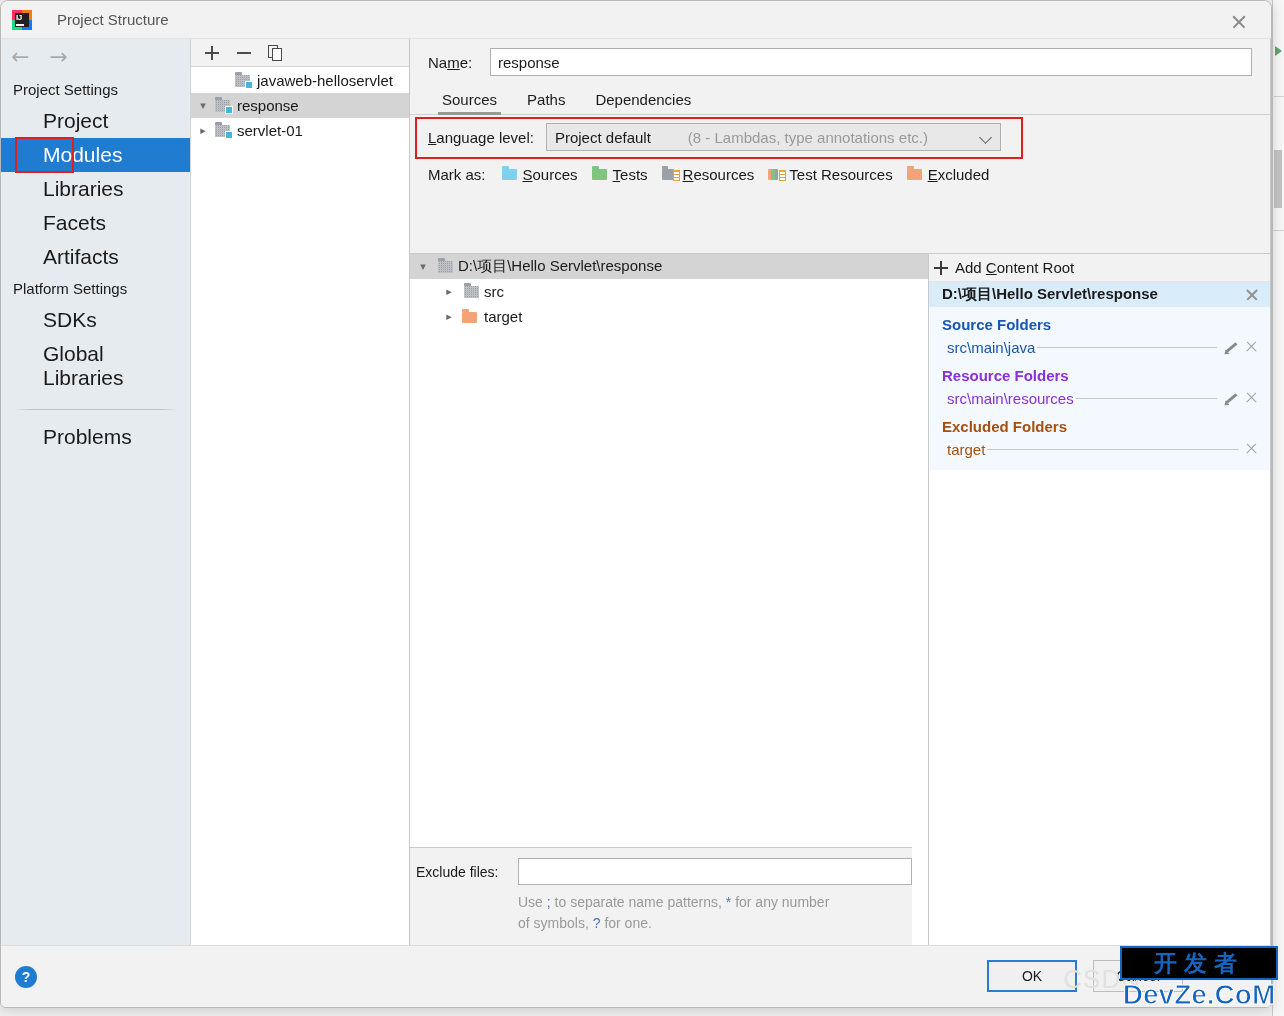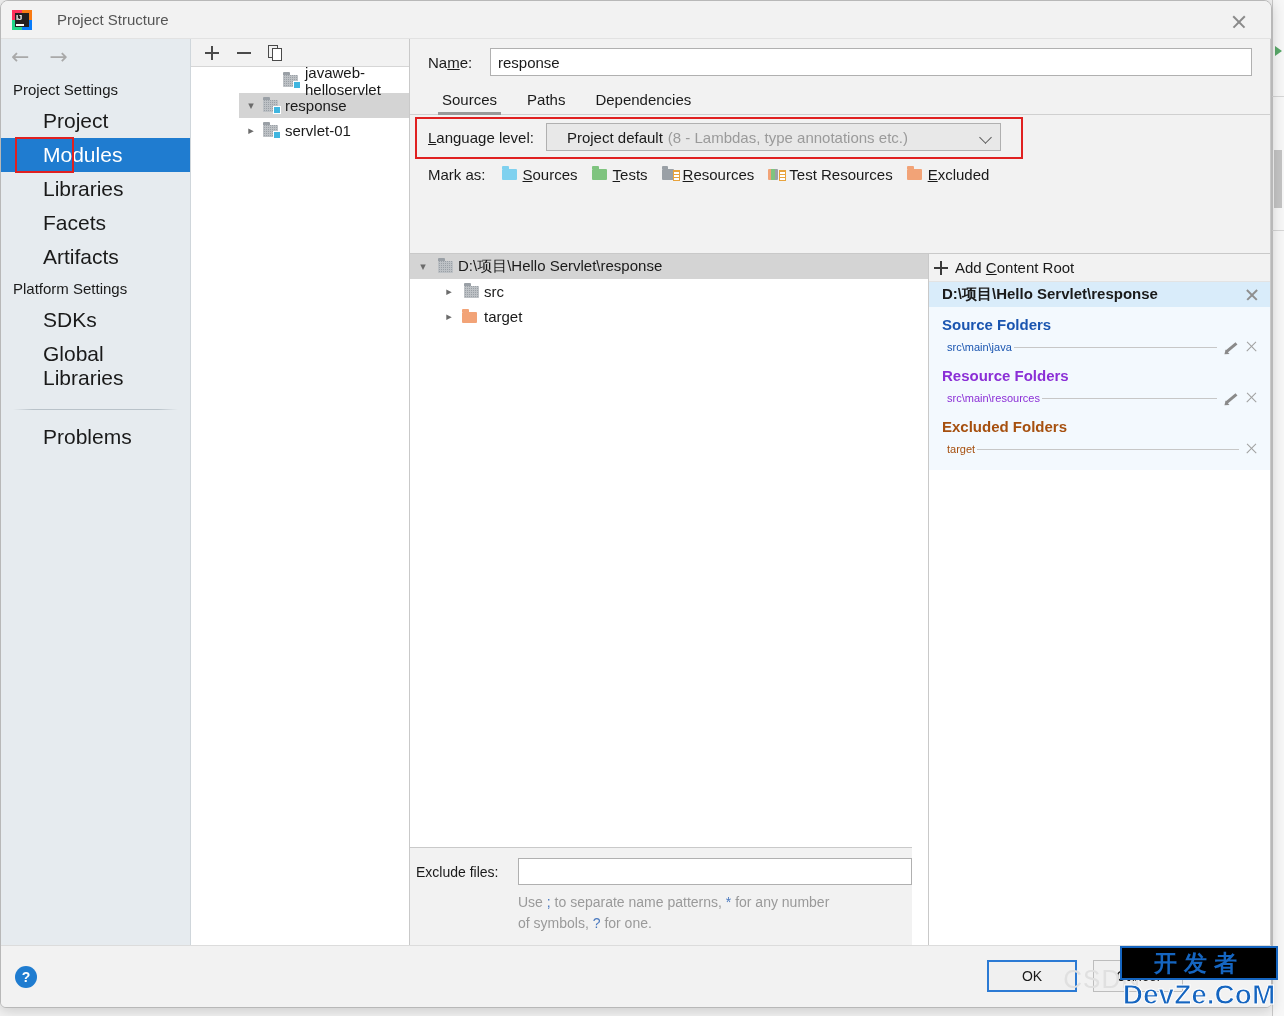--- a/index.html
+++ b/index.html
@@ -161,21 +161,21 @@
     position:relative; width:16px; height:16px;
   }
   .copy-ic .sheet-back {
     position:absolute; left:0; top:0; width:10px; height:13px;
     border:1.4px solid #4a4a4a; background:#f2f2f2;
   }
   .copy-ic .sheet-front {
     position:absolute; left:4px; top:3px; width:10px; height:13px;
     border:1.4px solid #4a4a4a; background:#ffffff;
   }
-  .mod-list { flex: 1 1 auto; overflow: hidden; padding-top: 1px; margin-left: 48px; }
+  .mod-list { flex: 1 1 auto; overflow: hidden; padding-top: 1px; }
   .mod-row {
     height: 25px; display:flex; align-items:center; cursor:default;
     font-size: 15px; color: #1a1a1a; padding-left: 2px;
   }
   .mod-row.selected { background: #d4d4d4; }
   .twisty {
     width: 20px; flex: none; text-align:center;
     font-size: 11px; color: #6b6b6b; font-family:"DejaVu Sans", sans-serif;
   }
   .indent { width: 20px; flex:none; }
@@ -249,21 +249,21 @@
   }
   .lang-hilite {
     position:absolute; left: 5px; top: 2px; width: 608px; height: 42px;
     border: 2px solid #e02020; pointer-events:none;
   }
   .lang-label { font-size: 15px; color:#1a1a1a; margin-right: 12px; }
   .lang-label u { text-decoration: underline; }
   .lang-select {
     width: 455px; height: 28px; background:#e8e8e8;
     border: 1px solid #b0b0b0; display:flex; align-items:center;
-    padding: 0 20px; cursor: default; position: relative;
+    padding: 0 8px; cursor: default; position: relative; gap: 32px;
   }
   .lang-main { font-size: 15px; color:#1a1a1a; }
   .lang-dim { font-size: 15px; color:#9a9a9a; margin-left: 5px; }
   .chev {
     position:absolute; right: 10px; top: 9px;
     width: 9px; height: 9px; border-right: 1.6px solid #5a5a5a;
     border-bottom: 1.6px solid #5a5a5a; transform: rotate(45deg);
   }
 
   .markas {
@@ -358,21 +358,21 @@
   .x-btn:before { transform: rotate(45deg); }
   .x-btn:after  { transform: rotate(-45deg); }
 
   .sect-title { font-size:15px; font-weight:bold; padding: 9px 0 3px 13px; }
   .sect-title.src { color:#1a55b0; }
   .sect-title.res { color:#8b2fd6; }
   .sect-title.exc { color:#a6500f; }
   .folder-line {
     display:flex; align-items:center; height: 22px; padding-left: 18px;
   }
-  .folder-name { font-size:11px; white-space: nowrap; }
+  .folder-name { font-size:15px; white-space: nowrap; }
   .folder-name.src { color:#1a55b0; }
   .folder-name.res { color:#8b2fd6; }
   .folder-name.exc { color:#a6500f; }
   .dashline { flex: 1 1 auto; height:1px; background:#c7c7c7; margin: 0 6px 0 2px; }
   .pencil {
     width:16px; height:16px; position:relative; flex:none; margin-right:6px; cursor:default;
   }
   .pencil:before {
     content:""; position:absolute; left:2px; top:7px; width:13px; height:3px;
     background:#8a8a8a; transform: rotate(-40deg);

